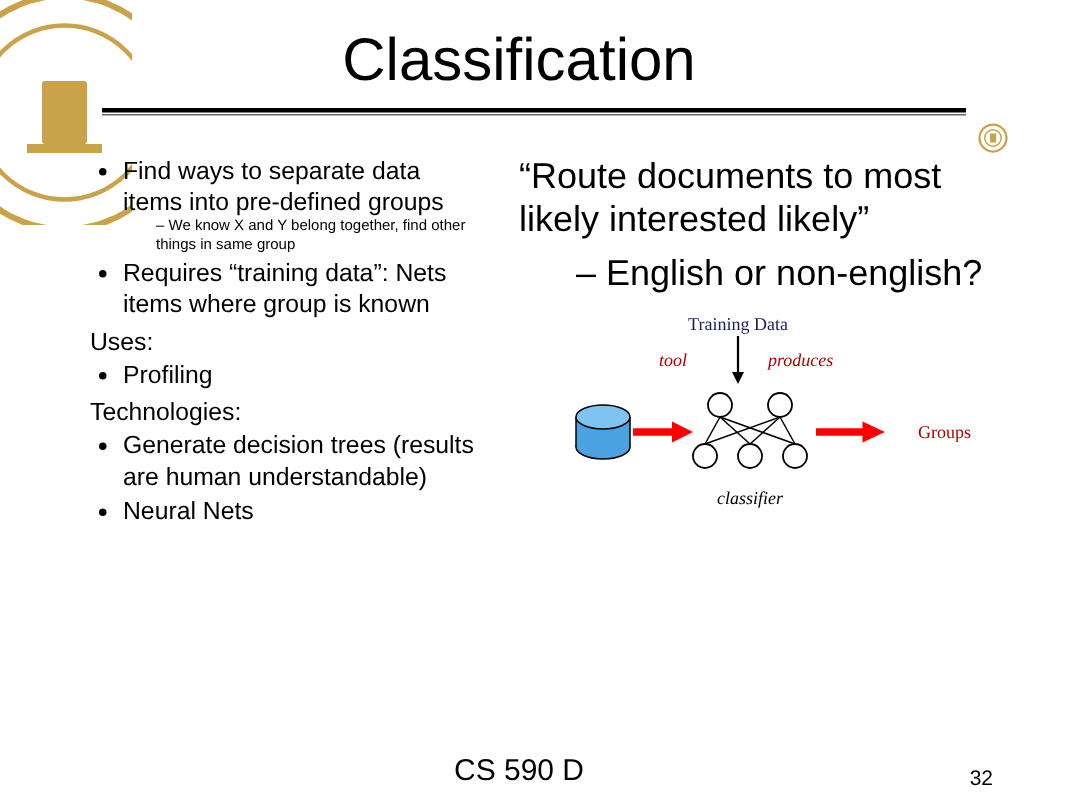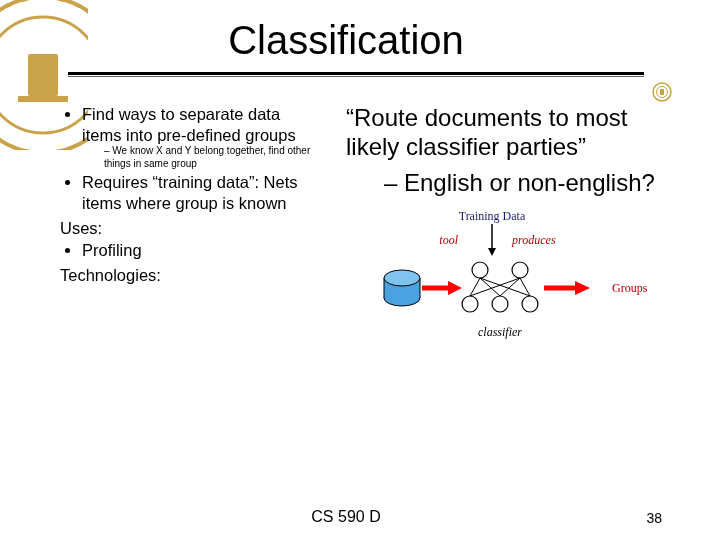--- a/index.html
+++ b/index.html
@@ -26,21 +26,21 @@
   .plain { padding-left: 0; margin: 2px 0; }
   .quote { font-size: 24px; line-height:1.2; padding-left:4px; margin-bottom:6px; }
   ul.q2 { list-style:none; padding-left:42px; font-size:24px; }
   ul.q2 > li::before { content:"– "; }
   .diagram { margin-top:10px; margin-left:30px; }
   .diag-label { font-family: "Times New Roman", serif; }
   .lab-train { font-size:12px; fill:#1a1a6a; }
   .lab-red { font-size:12px; fill:#b00000; font-style:italic; }
   .lab-grp { font-size:12px; fill:#b00000; }
   .lab-cls { font-size:12px; fill:#000; font-style:italic; }
-  .footer-c { position:absolute; left:0; right:0; bottom:14px; text-align:center; font-size:16px; }
+  .footer-c { position:absolute; left:0; right:0; bottom:14px; text-align:center; font-size:20px; }
   .footer-r { position:absolute; right:30px; bottom:14px; font-size:14px; }
 </style>
 </head>
 <body>
 
 <div class="slide">
 
   <div class="seal">
     <svg width="170" height="170" viewBox="0 0 170 170">
       <circle cx="85" cy="85" r="78" fill="none" stroke="#caa24a" stroke-width="4"></circle>
@@ -76,24 +76,28 @@
             <li>We know X and Y belong together, find other things in same group</li>
           </ul>
         </li>
         <li>Requires “training data”:  Nets items where group is known</li>
       </ul>
       <div class="plain">Uses:</div>
       <ul class="b1">
         <li>Profiling</li>
       </ul>
       <div class="plain">Technologies:</div>
+      <ul class="b1">
+        <li>Generate decision trees (results are human understandable)</li>
+        <li>Neural Nets</li>
+      </ul>
     </div>
 
     <div class="col">
-      <div class="quote">“Route documents to most likely classifier parties”</div>
+      <div class="quote">“Route documents to most likely interested likely”</div>
       <ul class="q2">
         <li>English or non-english?</li>
       </ul>
 
       <div class="diagram">
         <svg width="290" height="140" viewBox="0 0 290 140">
           <text class="diag-label lab-train" x="120" y="12" text-anchor="middle"><tspan>Training Data</tspan></text>
           <line x1="120" y1="16" x2="120" y2="42" stroke="#000" stroke-width="1.5"></line>
           <polygon points="120,48 116,40 124,40" fill="#000"></polygon>
           <text class="diag-label lab-red" x="86" y="36" text-anchor="end"><tspan>tool</tspan></text>
@@ -128,14 +132,14 @@
           <polygon points="218,80 203,73 203,87" fill="#f00"></polygon>
           <text class="diag-label lab-grp" x="240" y="84"><tspan>Groups</tspan></text>
 
           <text class="diag-label lab-cls" x="128" y="128" text-anchor="middle"><tspan>classifier</tspan></text>
         </svg>
       </div>
     </div>
   </div>
 
   <div class="footer-c">CS 590 D</div>
-  <div class="footer-r">38</div>
+  <div class="footer-r">32</div>
 </div>
 
 </body></html>

